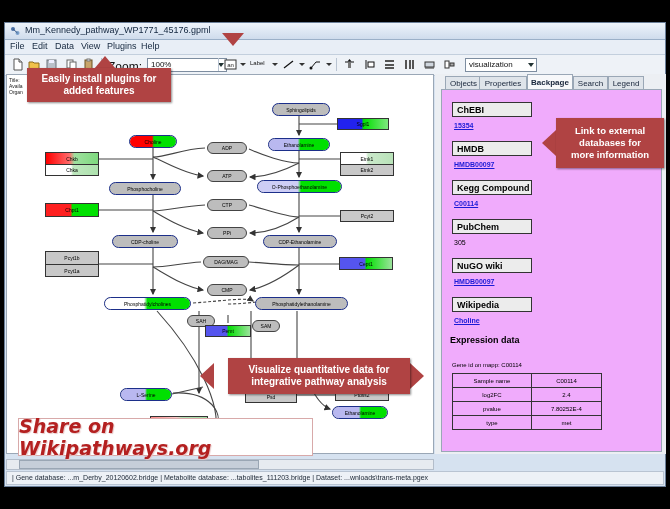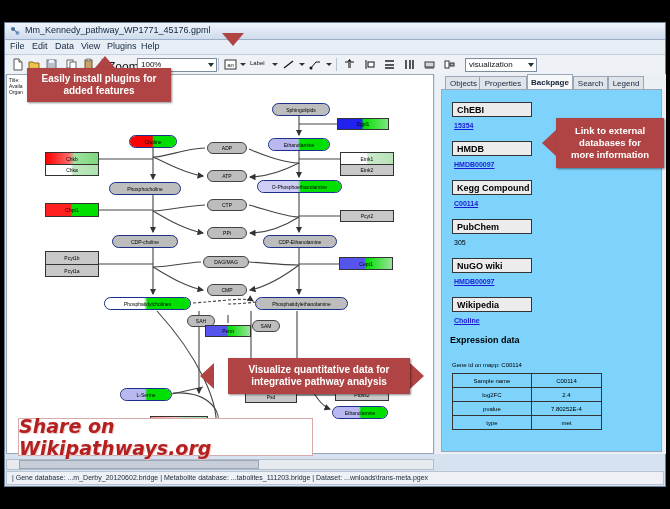--- a/index.html
+++ b/index.html
@@ -41,21 +41,21 @@
   svg.wire{position:absolute;left:0;top:0;width:428px;height:380px;overflow:visible;}
   .hdl{position:absolute;width:4px;height:4px;background:#ffec00;border:1px solid #000;z-index:9;}
 
   
   #rpanel{position:absolute;left:430px;top:51px;width:231px;height:380px;background:#eceff3;}
   #tabstrip{position:absolute;left:6px;top:0;height:15px;}
   .tab{position:absolute;top:2px;height:13px;border:1px solid #9aa7b6;border-bottom:none;
        background:#dfe4ea;font-size:8px;color:#17243a;box-sizing:border-box;
        display:flex;align-items:center;justify-content:center;}
   .tab.sel{background:#f7f8fa;top:0;height:15px;font-weight:bold;z-index:3;}
-  #bpbody{position:absolute;left:6px;top:15px;right:4px;bottom:2px;background:#7dd3fc;
+  #bpbody{position:absolute;left:6px;top:15px;right:4px;bottom:2px;background:#f0abfc;
           border:1px solid #9aa7b6;box-sizing:border-box;overflow:hidden;}
   .fieldbox{position:absolute;left:10px;height:15px;background:#ececec;border:1px solid #333;
             box-sizing:border-box;display:flex;align-items:center;padding-left:4px;
             font-size:9px;font-weight:bold;color:#000;}
   .flink{position:absolute;left:12px;font-size:7px;color:#1a1ad6;text-decoration:underline;font-weight:bold;}
   .ftext{position:absolute;left:12px;font-size:7px;color:#000;}
   .sectionh{position:absolute;left:8px;font-size:9px;font-weight:bold;color:#000;}
   .gidline{position:absolute;left:10px;font-size:6px;color:#000;}
   #exprtable{position:absolute;left:10px;top:420px;width:150px;border-collapse:collapse;}
   #exprtable td{border:1px solid #333;font-size:6px;text-align:center;height:11px;color:#000;}
@@ -125,21 +125,21 @@
       <svg class="tbtn" style="left:60px" viewBox="0 0 13 13">
           <rect x="2" y="2" width="6" height="8" fill="#fff" stroke="#666"></rect>
           <rect x="5" y="4" width="6" height="8" fill="#fff" stroke="#666"></rect>
         </svg>
       <svg class="tbtn" style="left:77px" viewBox="0 0 13 13">
           <rect x="3" y="2" width="7" height="9" fill="#c8a46a" stroke="#6b5324"></rect>
           <rect x="5" y="1" width="3" height="2" fill="#eee" stroke="#777"></rect>
         </svg>
       <div class="tsep" style="left:96px"></div>
       <div class="zlabel" style="left:103px">Zoom:</div>
-      <div class="combo" style="left:132px;top:3px;width:80px;height:14px">
+      <div class="combo" style="left:142px;top:3px;width:80px;height:14px">
         <div class="cval">100%</div>
         <div class="carrow"></div>
       </div>
       <div class="tsep" style="left:213px"></div>
       <svg class="tbtn" style="left:219px" viewBox="0 0 13 13">
           <rect x="1" y="2" width="11" height="9" fill="#fff" stroke="#333"></rect>
           <text x="6.5" y="9" font-size="6" text-anchor="middle" fill="#222">an</text>
         </svg>
       <div class="caret" style="left:235px"></div>
       <div class="zlabel" style="left:245px;font-size:6px">Label</div>

